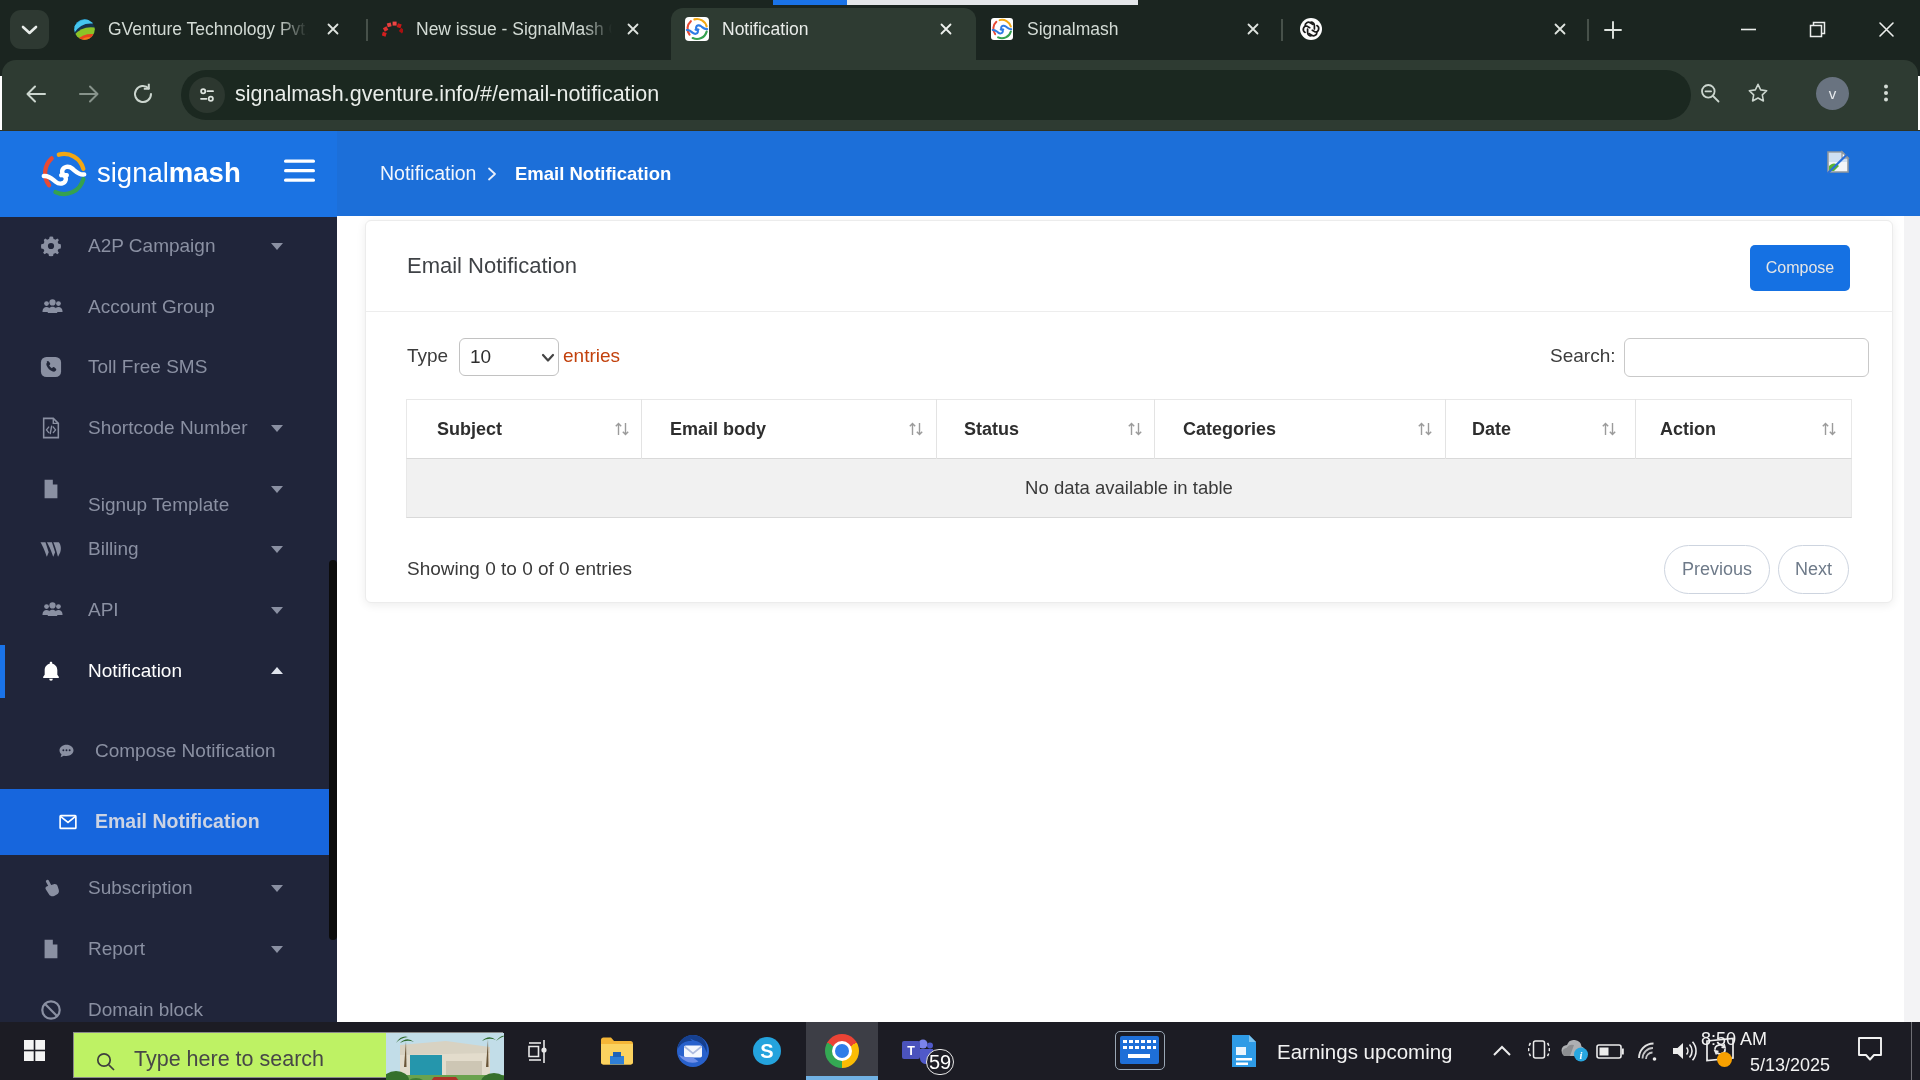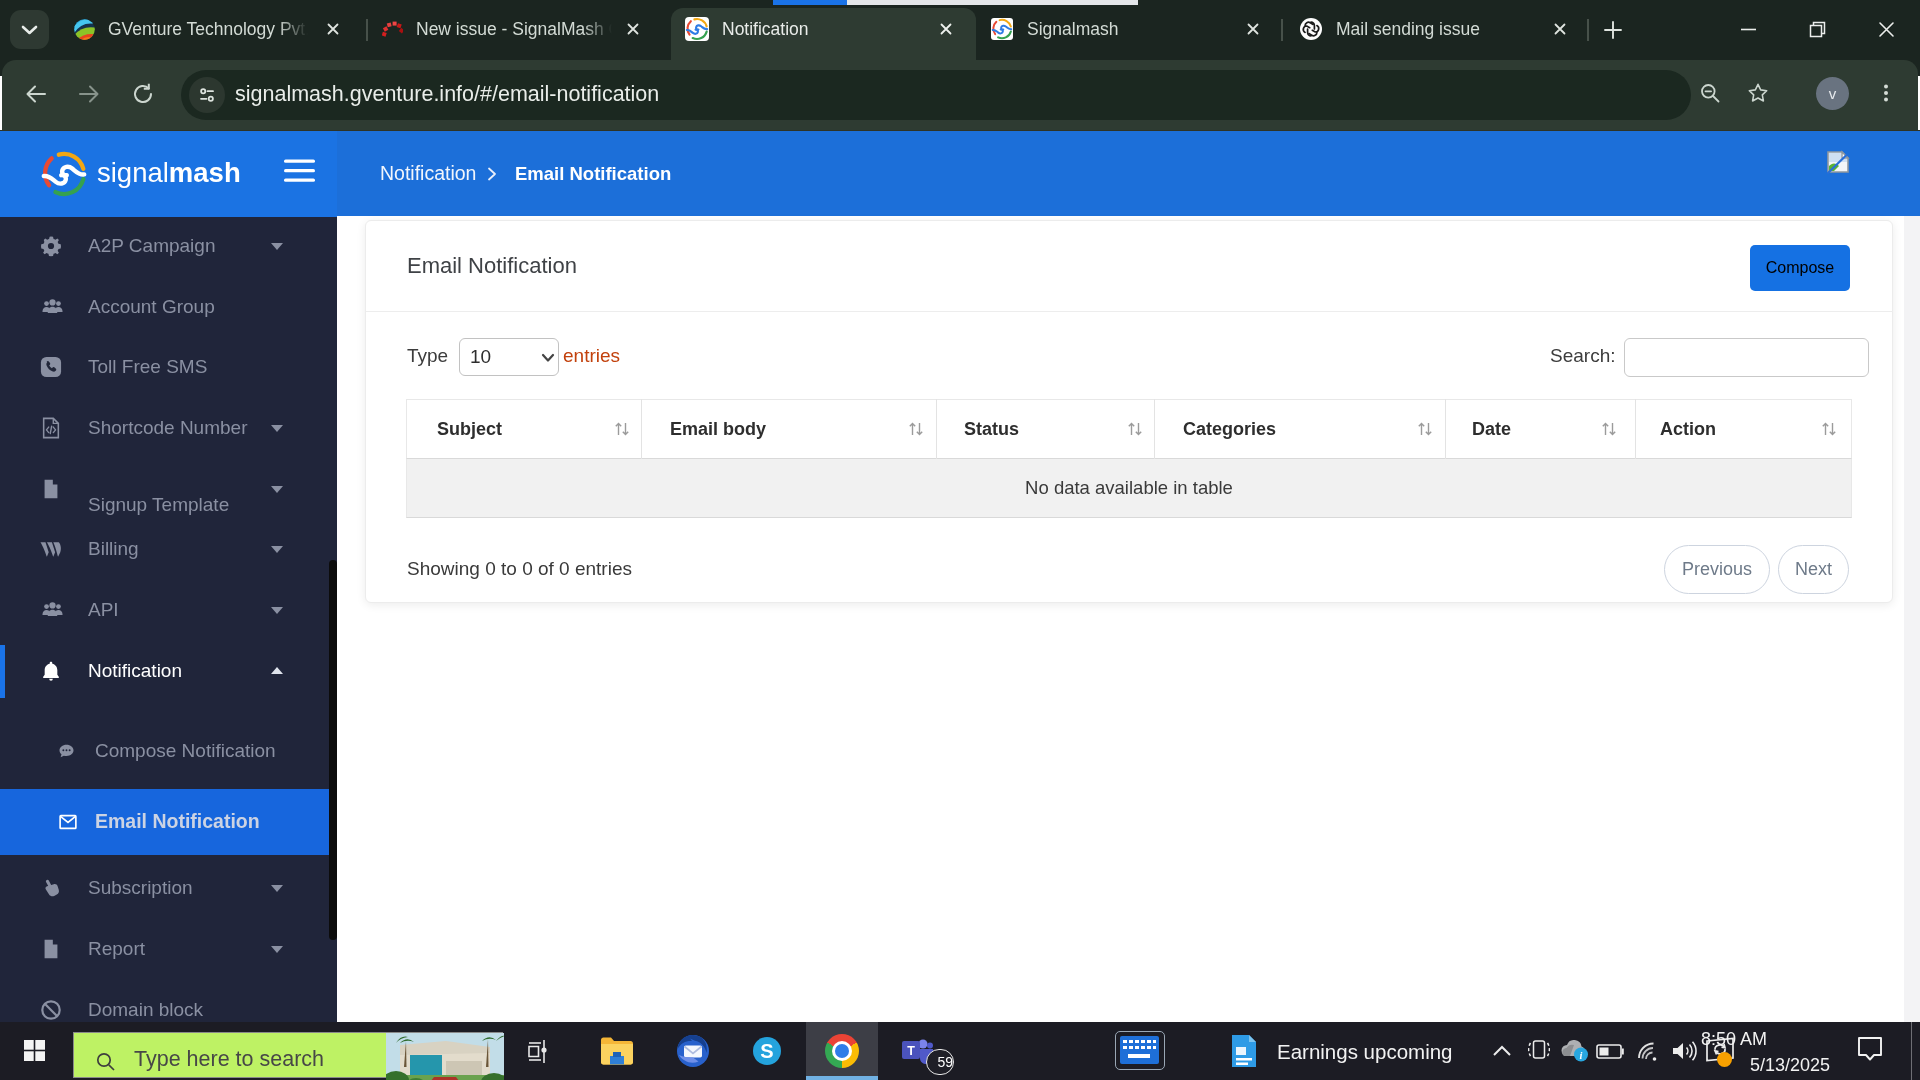--- a/index.html
+++ b/index.html
@@ -150,21 +150,20 @@
       <g stroke="#1b1b1b" stroke-width="1.7" fill="none" stroke-linecap="round">
         <path d="M11 4.2 a3.4 3.4 0 0 1 3.4 3.4 v3.4"></path>
         <path d="M16.9 7.6 a3.4 3.4 0 0 1 -1.7 6.4 l-2.9-1.7"></path>
         <path d="M16.9 14.4 a3.4 3.4 0 0 1 -5.1 2.9 l-2.9-1.7"></path>
         <path d="M11 17.8 a3.4 3.4 0 0 1 -3.4-3.4 v-3.4"></path>
         <path d="M5.1 14.4 a3.4 3.4 0 0 1 1.7-6.4 l2.9 1.7"></path>
         <path d="M5.1 7.6 a3.4 3.4 0 0 1 5.1-2.9 l2.9 1.7"></path>
       </g>
     </svg>
   </div>
-  <div class="tabtxt" style="left:1336px;">Mail sending issue</div>
   <svg class="tclose" style="left:1552px;" viewBox="0 0 16 16">
       <path d="M3.5 3.5 L12.5 12.5 M12.5 3.5 L3.5 12.5" stroke="#dfe4df" stroke-width="1.8" stroke-linecap="round"></path>
     </svg>
   <div class="tdiv" style="left:1587px;"></div>
 
   <svg class="abs" style="left:1602px;top:19px;" width="22" height="22" viewBox="0 0 22 22">
       <path d="M11 3 V19 M3 11 H19" stroke="#dfe4df" stroke-width="1.9" stroke-linecap="round"></path>
     </svg>
 
   <svg class="abs" style="left:1740px;top:21px;" width="17" height="17" viewBox="0 0 17 17">
@@ -352,21 +351,21 @@
       <path d="M5.5 5.5 L18.5 18.5" stroke="currentColor" stroke-width="2.4"></path>
     </svg>
   <div class="sit" style="top:782px;">Domain block</div>
 
   <div class="abs" style="left:329px;top:343px;width:8px;height:380px;background:#0c0c0c;border-radius:4px;"></div>
 </div>
 <div id="content" class="abs"></div>
 <div class="abs" style="left:1904px;top:216px;width:16px;height:806px;background:#f3f3f5;"></div>
 <div id="card" class="abs">
   <div class="abs" style="left:41px;top:32px;font-size:22px;color:#3f4246;">Email Notification</div>
-  <div class="abs" style="left:1384px;top:24px;width:100px;height:46px;background:#1571e3;border-radius:5px;color:#000000;font-size:16px;font-weight:500;text-align:center;line-height:46px;">Compose</div>
+  <div class="abs" style="left:1384px;top:24px;width:100px;height:46px;background:#1571e3;border-radius:5px;color:#e5e5e5;font-size:16px;font-weight:500;text-align:center;line-height:46px;">Compose</div>
   <div class="abs" style="left:0;top:90px;width:1527px;height:1px;background:#ededed;"></div>
 
   <div class="abs" style="left:41px;top:124px;font-size:19px;color:#3c3c3c;">Type</div>
   <div class="abs" style="left:93px;top:117px;width:100px;height:38px;border:1px solid #c2c2c2;border-radius:6px;">
     <div class="abs" style="left:10px;top:7px;font-size:19px;color:#2d2d2d;">10</div>
     <svg class="abs" style="left:81px;top:14px;" width="14" height="10" viewBox="0 0 14 10">
         <path d="M2 2 L7 7.5 L12 2" fill="none" stroke="#444" stroke-width="2.2" stroke-linecap="round" stroke-linejoin="round"></path>
       </svg>
   </div>
   <div class="abs" style="left:197px;top:124px;font-size:19px;color:#c2410c;">entries</div>
@@ -490,21 +489,21 @@
     <div class="abs" style="left:10px;top:10px;width:14px;height:14px;border-radius:50%;background:#2f7de8;"></div>
   </div>
 
   <svg class="abs" style="left:900px;top:15px;" width="34" height="30" viewBox="0 0 34 30">
     <circle cx="23" cy="7" r="4.5" fill="#7b83eb"></circle>
     <circle cx="30" cy="8.5" r="3" fill="#5059c9"></circle>
     <path d="M20 12 H33 V21 C33 25 30 27 26.5 27 C23 27 20 25 20 21 Z" fill="#5059c9"></path>
     <rect x="2" y="4" width="18" height="18" rx="2" fill="#4b53bc"></rect>
     <text x="11" y="17.5" text-anchor="middle" font-family="Liberation Sans" font-size="12.5" font-weight="bold" fill="#fff">T</text>
   </svg>
-  <div class="abs" style="left:926px;top:27px;width:28px;height:26px;background:#1f1f27;border:1.6px solid #e8e8e8;border-radius:13px;color:#fff;font-size:14px;text-align:right;line-height:24px;">59</div>
+  <div class="abs" style="left:926px;top:27px;width:28px;height:26px;background:#1f1f27;border:1.6px solid #e8e8e8;border-radius:13px;color:#fff;font-size:20px;text-align:center;line-height:24px;">59</div>
 
   <div class="abs" style="left:1115px;top:9px;width:50px;height:39px;border:1.6px solid #9aa7b5;border-radius:5px;">
     <div class="abs" style="left:4px;top:4px;width:39px;height:28px;background:#1e6fd8;border-radius:2px;">
       <svg width="39" height="28" viewBox="0 0 39 28">
           <g fill="#fff">
             <rect x="3" y="4" width="4" height="3"></rect>
             <rect x="9" y="4" width="4" height="3"></rect>
             <rect x="15" y="4" width="4" height="3"></rect>
             <rect x="21" y="4" width="4" height="3"></rect>
             <rect x="27" y="4" width="4" height="3"></rect>

